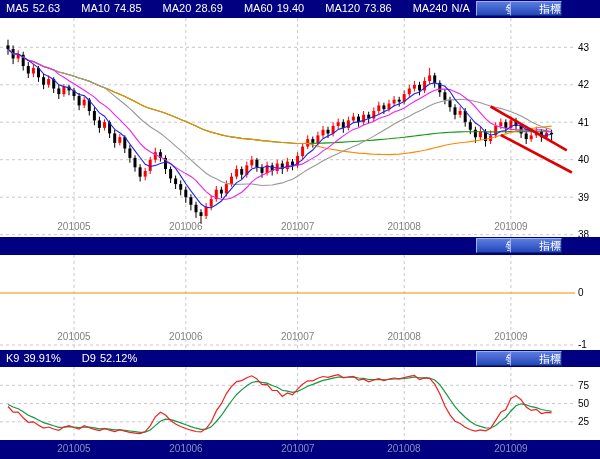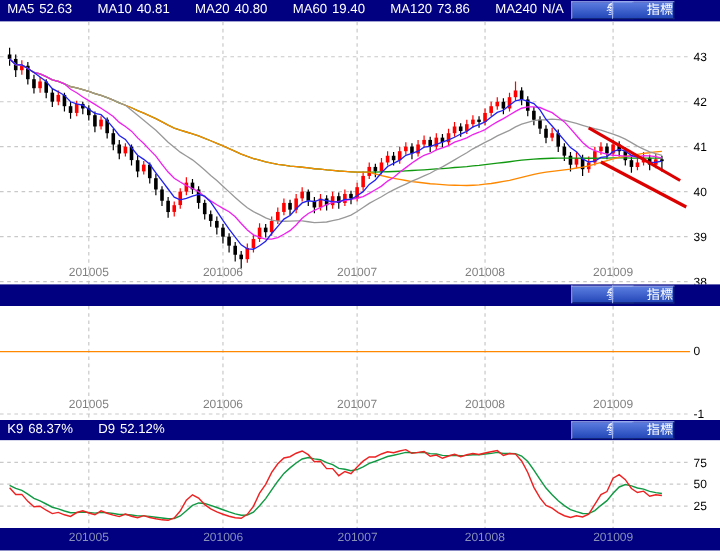--- a/index.html
+++ b/index.html
@@ -31,22 +31,22 @@
   text{font-family:"Liberation Sans","DejaVu Sans",sans-serif;}
 </style>
 </head>
 <body>
 
 <div id="app">
 
   <div class="bar" style="top:0;height:18px">
     <span class="hitems">
       <span class="hitem"><span class="lab">MA5</span><span>52.63</span></span>
-      <span class="hitem"><span class="lab">MA10</span><span>40.81</span></span>
-      <span class="hitem"><span class="lab">MA20</span><span>40.80</span></span>
+      <span class="hitem"><span class="lab">MA10</span><span>74.85</span></span>
+      <span class="hitem"><span class="lab">MA20</span><span>28.69</span></span>
       <span class="hitem"><span class="lab">MA60</span><span>19.40</span></span>
       <span class="hitem"><span class="lab">MA120</span><span>73.86</span></span>
       <span class="hitem"><span class="lab">MA240</span><span>N/A</span></span>
     </span>
     <button class="hbtn" style="right:72px">參數</button>
     <button class="hbtn" style="right:38px">指標</button>
   </div>
 
   <svg id="svg-main" style="top:18px" width="600" height="219">
       <g stroke="#c9c9c9" stroke-dasharray="3,3" stroke-width="1">
@@ -329,21 +329,21 @@
         <text x="74.0" y="85" text-anchor="middle">201005</text>
         <text x="185.8" y="85" text-anchor="middle">201006</text>
         <text x="297.6" y="85" text-anchor="middle">201007</text>
         <text x="404.2" y="85" text-anchor="middle">201008</text>
         <text x="510.9" y="85" text-anchor="middle">201009</text>
       </g>
     </svg>
 
   <div class="bar" style="top:350px;height:17px;line-height:16px">
     <span class="hitems">
-      <span class="hitem"><span class="lab">K9</span><span>68.37%</span></span>
+      <span class="hitem"><span class="lab">K9</span><span>39.91%</span></span>
       <span class="hitem"><span class="lab">D9</span><span>52.12%</span></span>
     </span>
     <button class="hbtn" style="right:72px">參數</button>
     <button class="hbtn" style="right:38px">指標</button>
   </div>
 
   <svg id="svg-kd" style="top:367px" width="600" height="73">
       <g stroke="#c9c9c9" stroke-dasharray="3,3" stroke-width="1">
         <line x1="0" y1="18.3" x2="575" y2="18.3"></line>
         <line x1="0" y1="36.5" x2="575" y2="36.5"></line>

